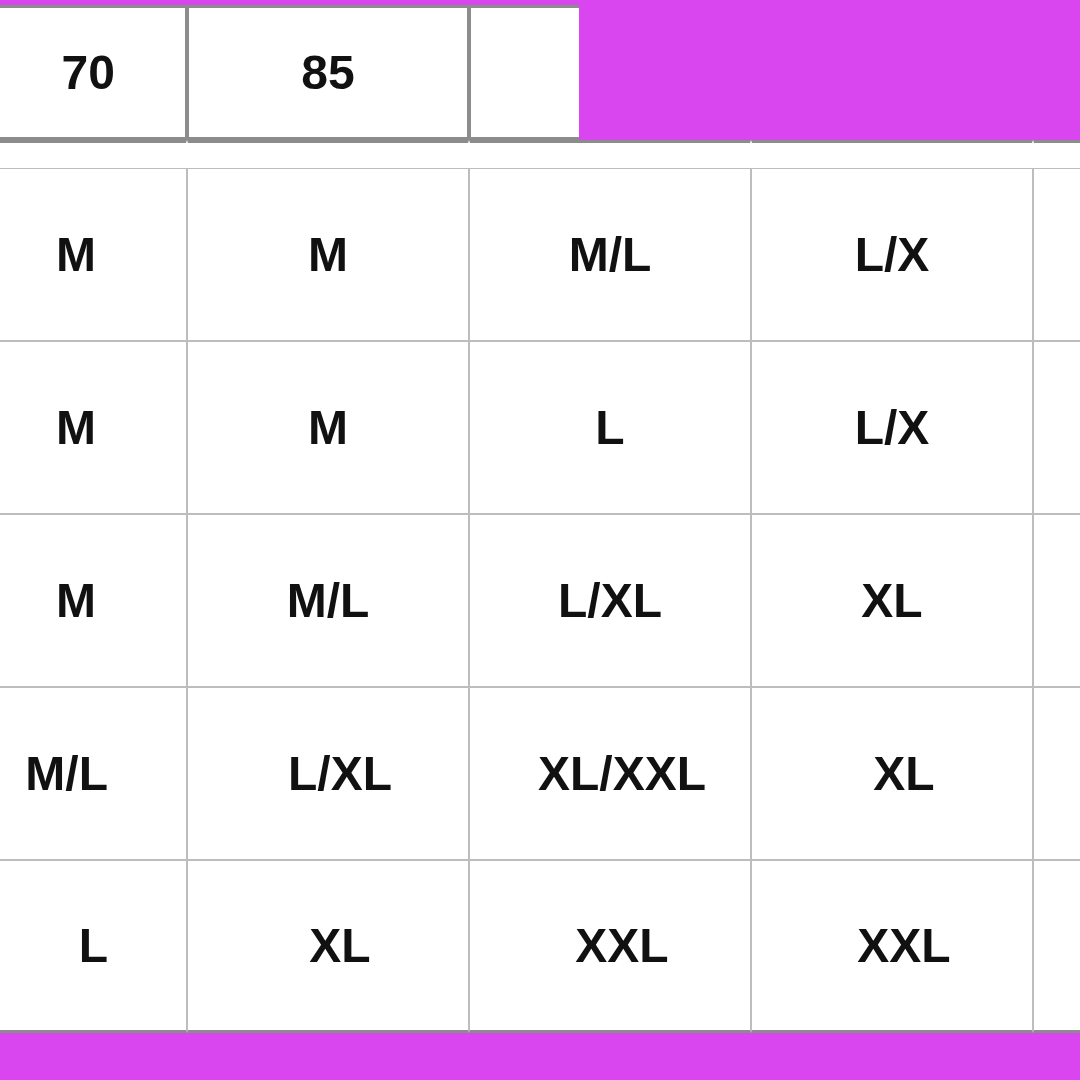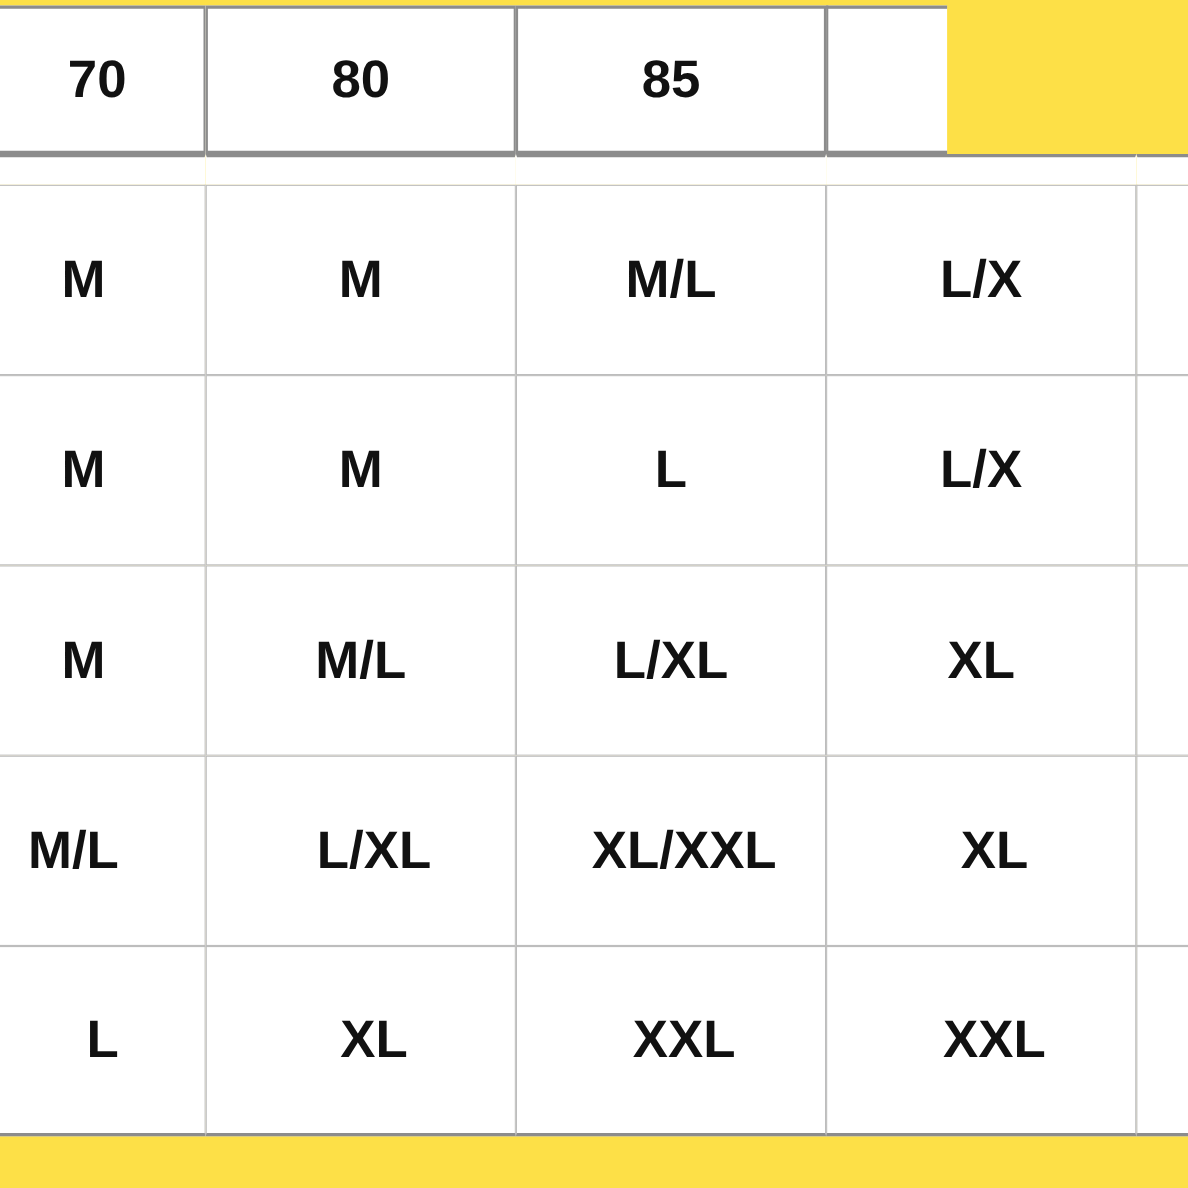--- a/index.html
+++ b/index.html
@@ -8,21 +8,21 @@
     width: 1080px;
     height: 1080px;
     background: #ffffff;
     font-family: Arial, Helvetica, sans-serif;
     overflow: hidden;
   }
   .viewport {
     position: relative;
     width: 1080px;
     height: 1080px;
-    background: #fde047;
+    background: #d946ef;
   }
   .grid {
     position: absolute;
     left: -95px;
     top: 5px;
   }
   .row {
     display: flex;
   }
   .cell {
@@ -77,23 +77,20 @@
 </head>
 <body>
 
 <div class="viewport">
 
   <div class="grid">
 
     <div class="row header-row">
       <div class="cell col-0">
           <span class="cell-inner">70</span>
-        </div>
-      <div class="cell col-2">
-          <span class="cell-inner">80</span>
         </div>
       <div class="cell col-3">
           <span class="cell-inner">85</span>
         </div>
       <div class="cell col-4">
           <span class="cell-inner"></span>
         </div>
     </div>
 
     <div class="row gap-row">

